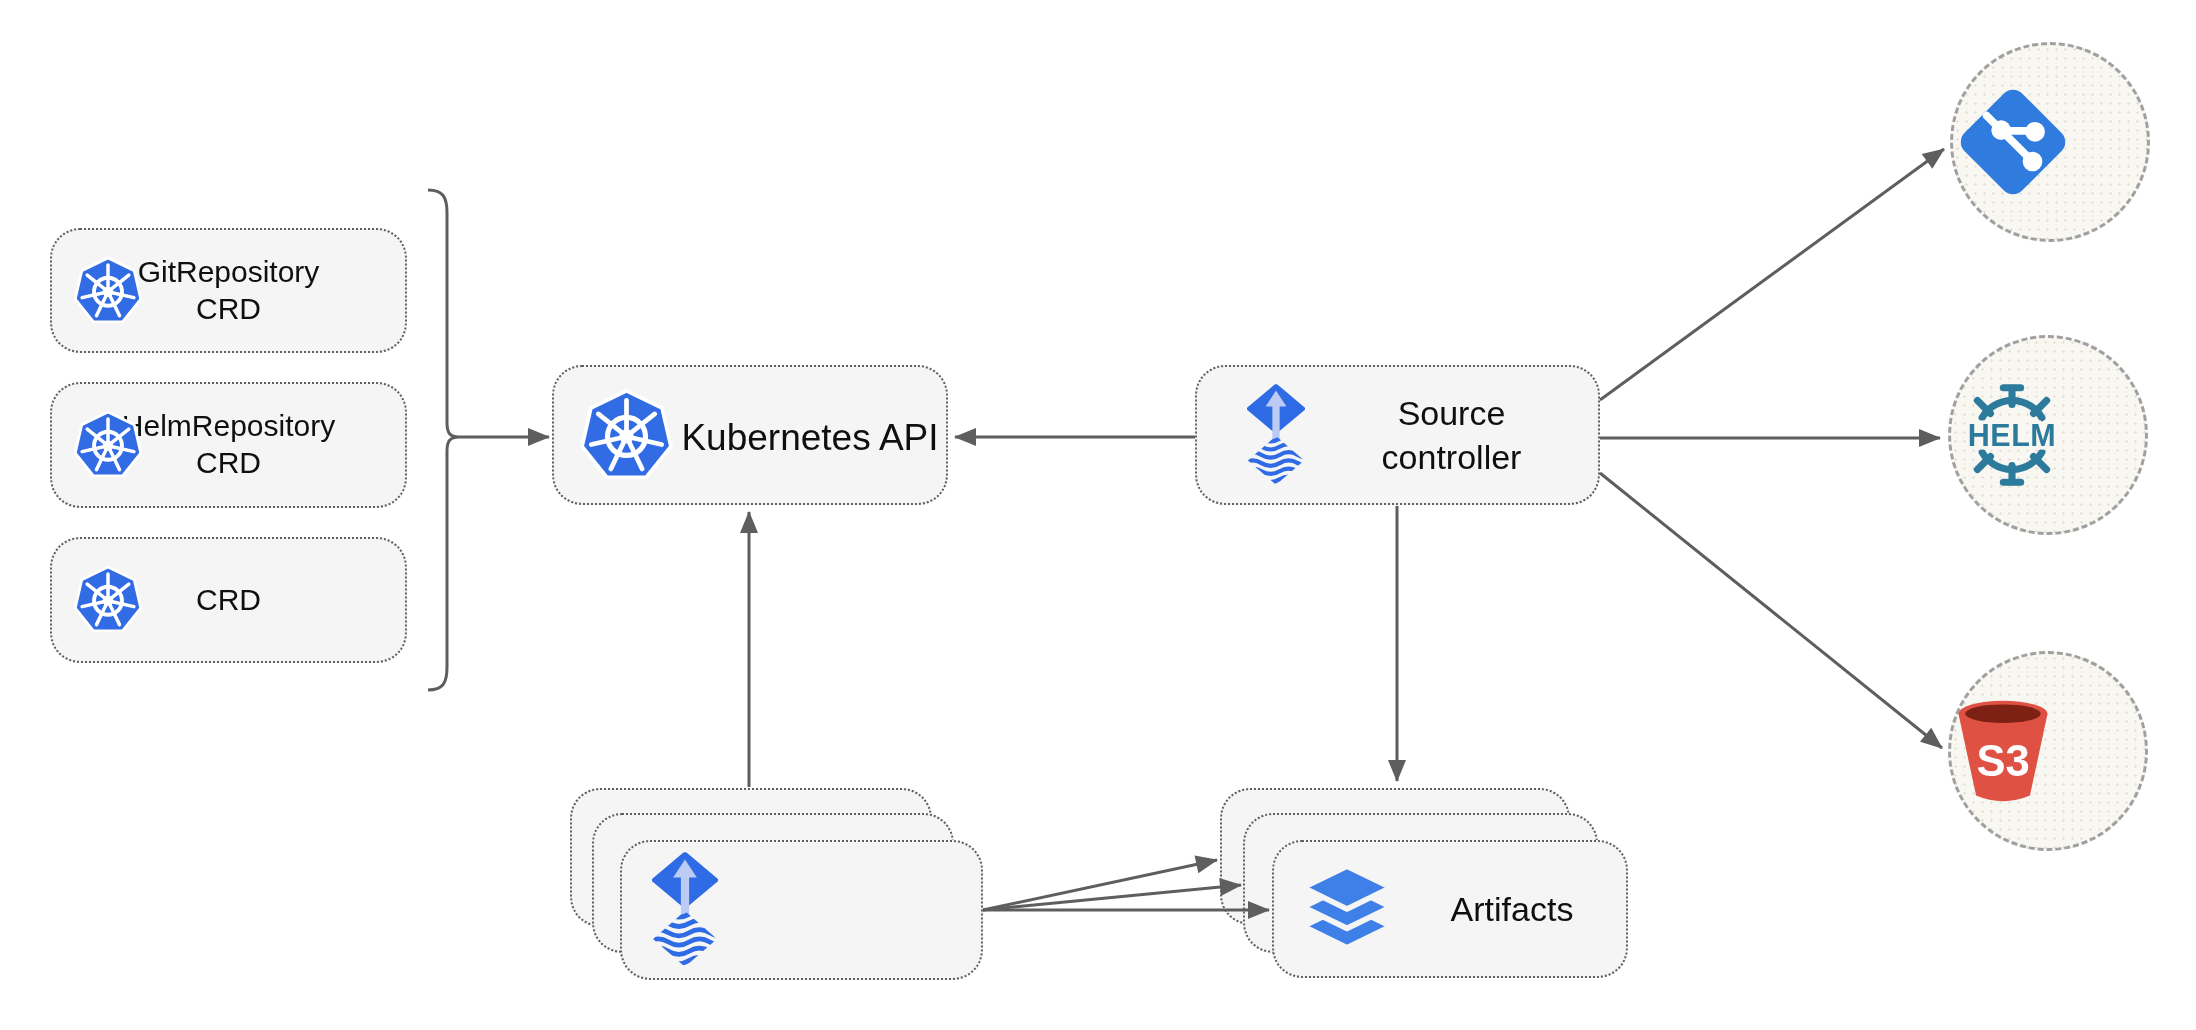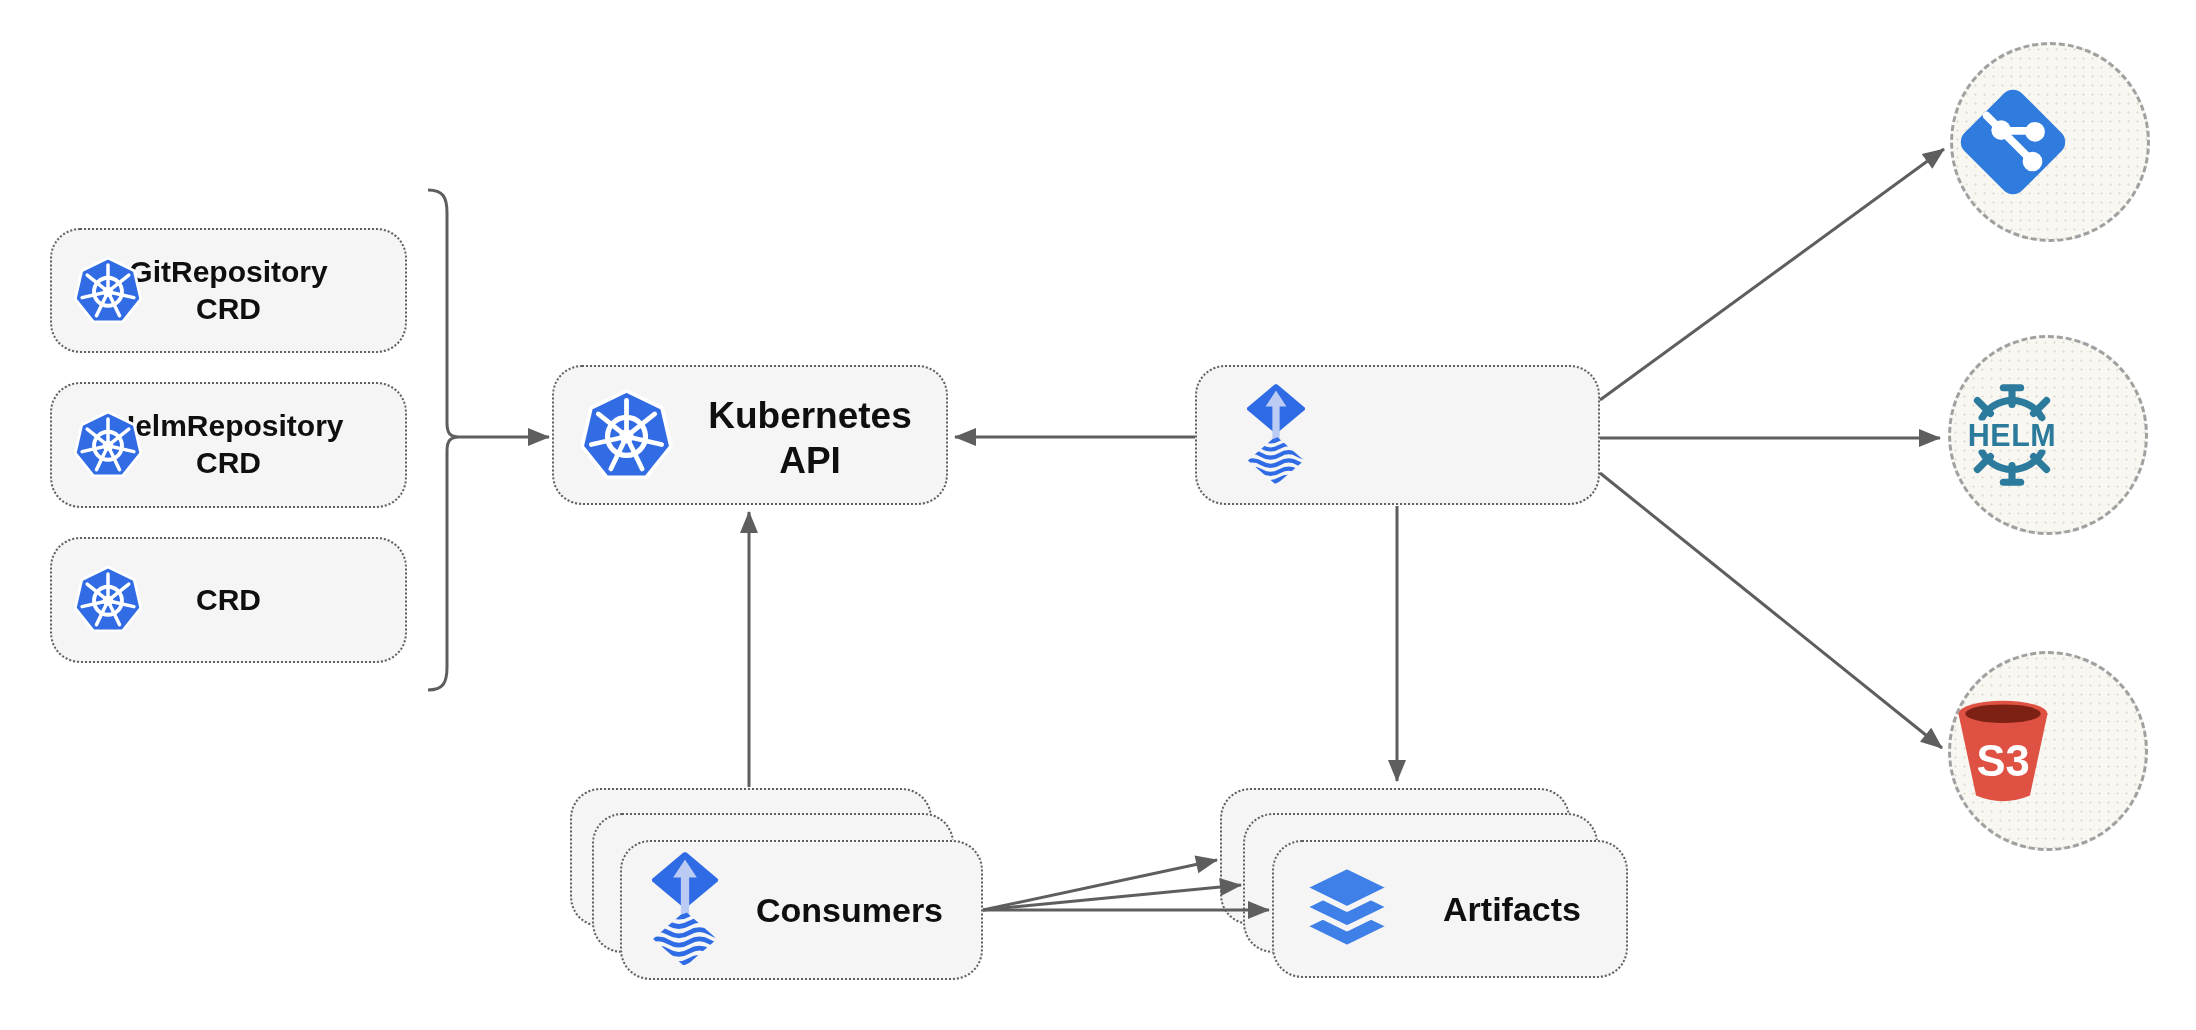--- a/index.html
+++ b/index.html
@@ -9,21 +9,20 @@
   }
   
   .node{
     position:absolute;box-sizing:border-box;
     background:#F5F5F5;border:2.5px dotted #5F5F5F;border-radius:30px;
     display:flex;align-items:center;
   }
   .node .lbl{
     flex:1;text-align:center;color:#0f0f0f;line-height:1.22;
     font-size:30px;
-    font-weight:bold;
   }
   .node .lbl.big{font-size:37px;margin-top:6px;}
   .node .lbl.med{font-size:34px;line-height:1.3;}
   .icon-abs{position:absolute;left:21px;top:50%;transform:translateY(-50%);line-height:0;}
   .icon-flex{flex:none;line-height:0;}
   
   .layer{position:absolute;box-sizing:border-box;background:#F5F5F5;
     border:2.5px dotted #5F5F5F;border-radius:30px;}
   
   .endpoint{
@@ -155,30 +154,33 @@
         <use href="#k8s"></use>
       </svg></span>
   <div class="lbl big">Kubernetes API</div>
 </div>
 
 <div class="node z2" style="left:1195px;top:365px;width:405px;height:140px;padding-left:50px">
   <span class="icon-flex">
     <svg width="58" height="102" viewBox="0 0 64 112">
         <use href="#flux"></use>
       </svg></span>
+  <div class="lbl med">
+    <div>Source</div>
+    <div>controller</div>
+  </div>
 </div>
 
 <div class="layer z1" style="left:570px;top:788px;width:362px;height:139px"></div>
 <div class="layer z2" style="left:592px;top:813px;width:362px;height:140px"></div>
 <div class="node z3" style="left:620px;top:840px;width:363px;height:140px;padding-left:30px">
   <span class="icon-flex">
     <svg width="66" height="116" viewBox="0 0 64 112">
         <use href="#flux"></use>
       </svg></span>
-  <div class="lbl med">Consumers</div>
 </div>
 
 <div class="layer z1" style="left:1220px;top:788px;width:350px;height:137px"></div>
 <div class="layer z2" style="left:1243px;top:813px;width:355px;height:140px"></div>
 <div class="node z3" style="left:1272px;top:840px;width:356px;height:138px;padding-left:22px">
   <span class="icon-flex">
     <svg width="102" height="92" viewBox="0 0 100 90">
         <use href="#layers"></use>
       </svg></span>
   <div class="lbl med">Artifacts</div>

